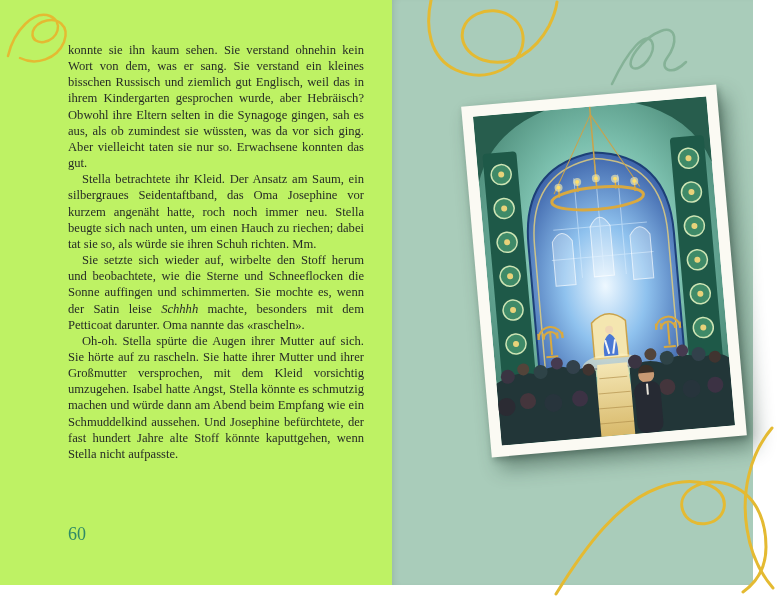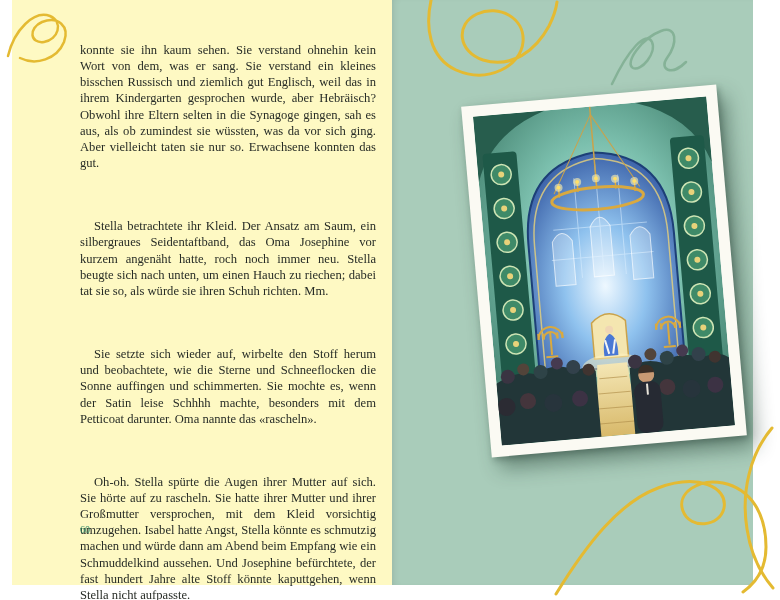--- a/index.html
+++ b/index.html
@@ -1,27 +1,27 @@
 <!DOCTYPE html>
 <html><head>
 <meta charset="utf-8">
 <style>
   html,body{margin:0;padding:0;}
   body{width:780px;height:600px;background:#ffffff;overflow:hidden;
        font-family:"Liberation Serif", serif;}
   .canvas{position:relative;width:780px;height:600px;background:#ffffff;overflow:hidden;}
 
   
-  .left-page{position:absolute;left:12px;top:0;width:392px;height:585px;background:#fef9c3;}
+  .left-page{position:absolute;left:0;top:0;width:392px;height:585px;background:#bef264;}
   .text-column{position:absolute;left:68px;top:42px;width:296px;color:#272c26;
                font-size:12.6px;line-height:16.15px;text-align:justify;hyphens:none;}
   .para{margin:0;}
-  .para.indent{text-indent:14px;margin-top:47px;}
-  .italic{}
-  .page-number{position:absolute;left:68px;top:524px;font-size:10px;color:#2f8a66;}
+  .para.indent{text-indent:14px;}
+  .italic{font-style:italic;}
+  .page-number{position:absolute;left:68px;top:524px;font-size:18px;color:#2f8a66;}
 
   
   .right-page{position:absolute;left:392px;top:0;width:361px;height:585px;background:#a9ccba;
               box-shadow:inset 5px 0 8px -6px rgba(0,0,0,0.18);}
 
   .photo-card{position:absolute;left:476px;top:95px;width:234px;height:330px;padding:11px;
               background:#fbfaf3;transform:rotate(-5deg);transform-origin:50% 50%;
               box-shadow:8px 12px 20px rgba(25,50,40,0.45), 2px 3px 6px rgba(25,50,40,0.30);}
   .photo-card svg{display:block;width:234px;height:330px;}
 

